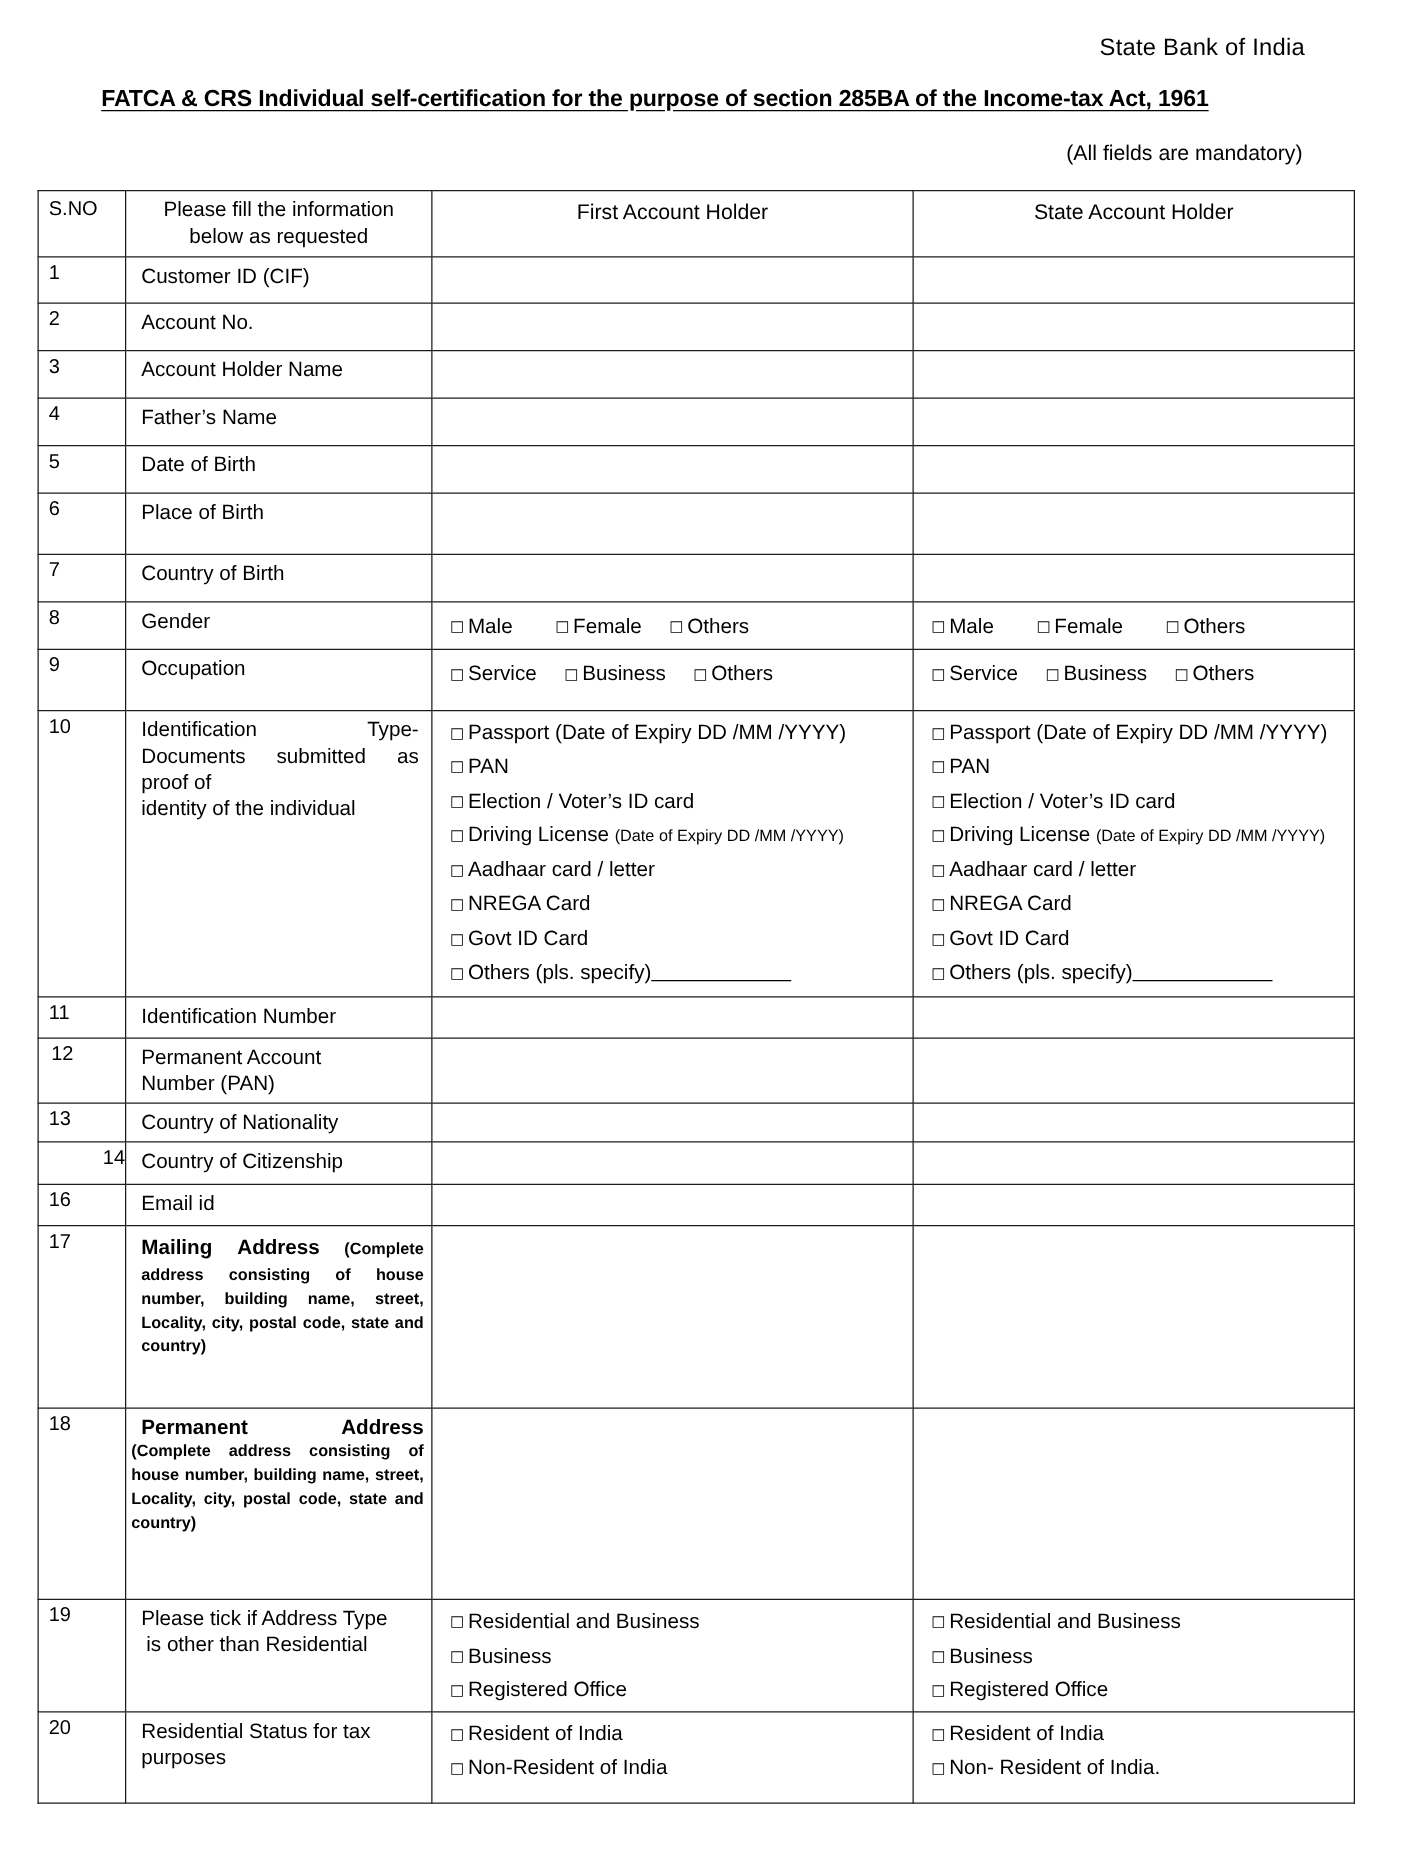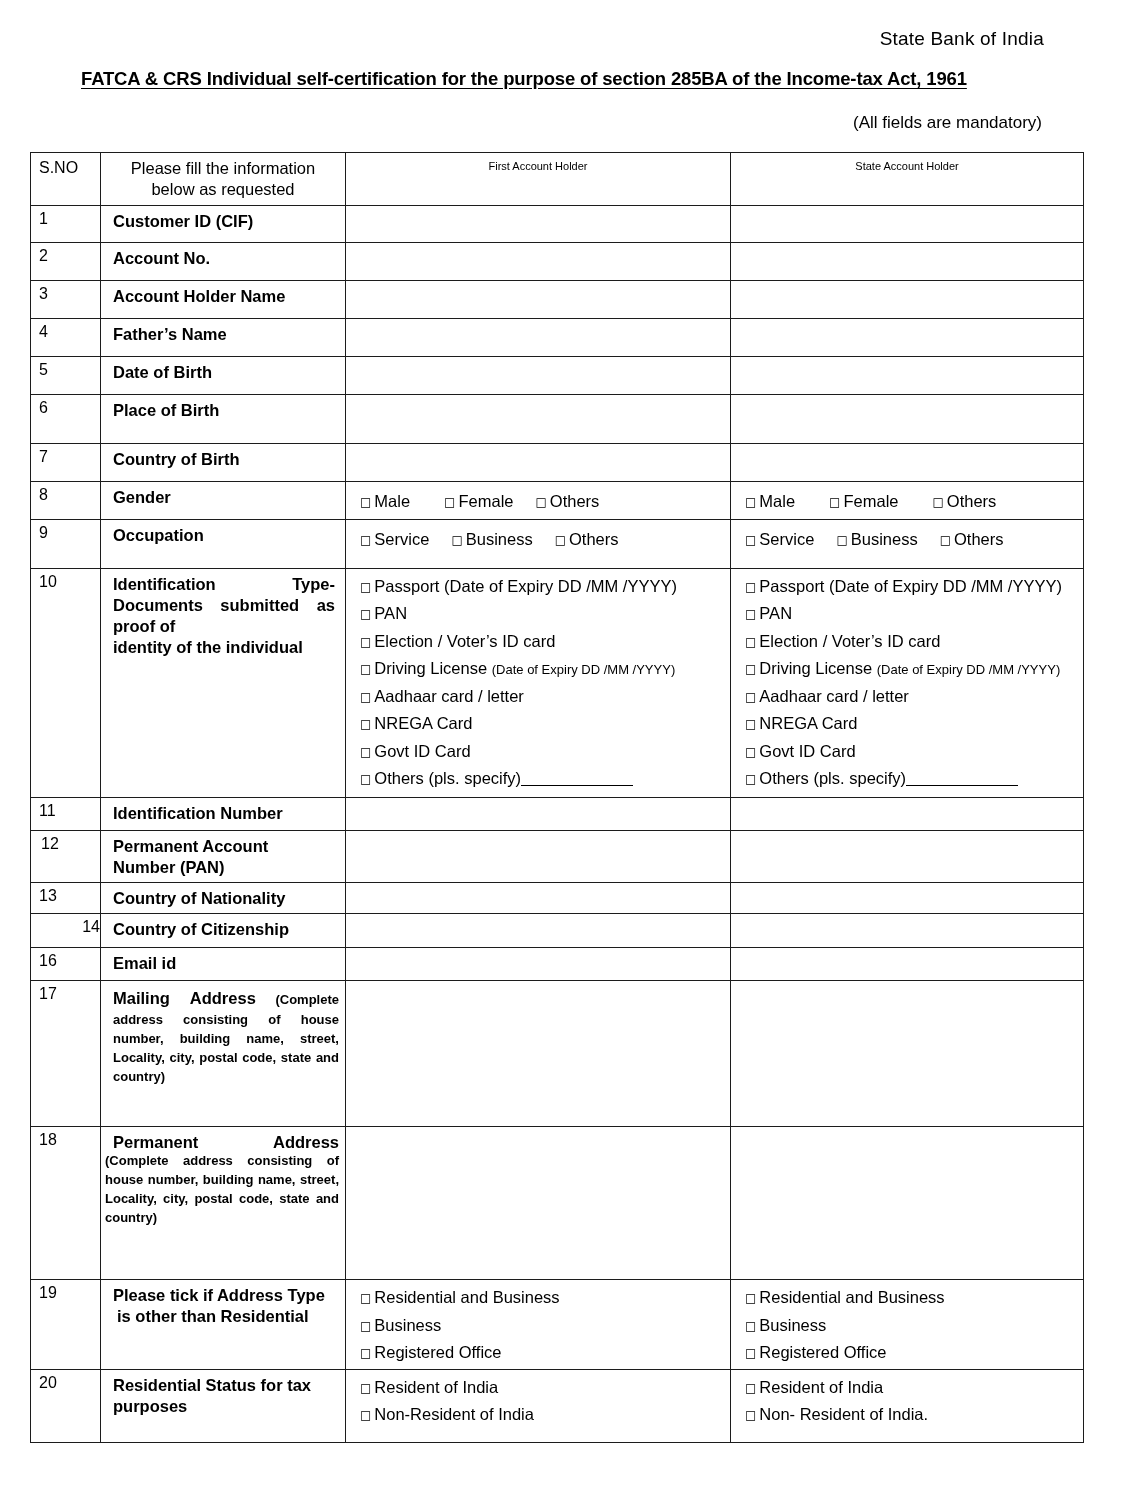--- a/index.html
+++ b/index.html
@@ -77,32 +77,32 @@
 
   .sno {
     font-size: 16px;
     padding: 4px 0 0 8px;
     font-weight: 400;
   }
   .sno.ctr { text-align: left; padding-left: 10px; }
 
   .desc {
     font-size: 16.5px;
-    font-weight: bold;
+    font-weight: normal;
     padding: 5px 6px 4px 12px;
     line-height: 1.28;
   }
   .desc.hdr {
     font-weight: 400;
     text-align: center;
     padding: 5px 10px 4px 10px;
     line-height: 1.3;
   }
   .hdr-cell {
-    font-size: 11px;
+    font-size: 17px;
     font-weight: 400;
     text-align: center;
     padding: 7px 6px 4px 6px;
   }
   .hdr-sno {
     font-size: 16px;
     font-weight: 400;
     text-align: left;
     padding: 6px 0 0 8px;
   }

